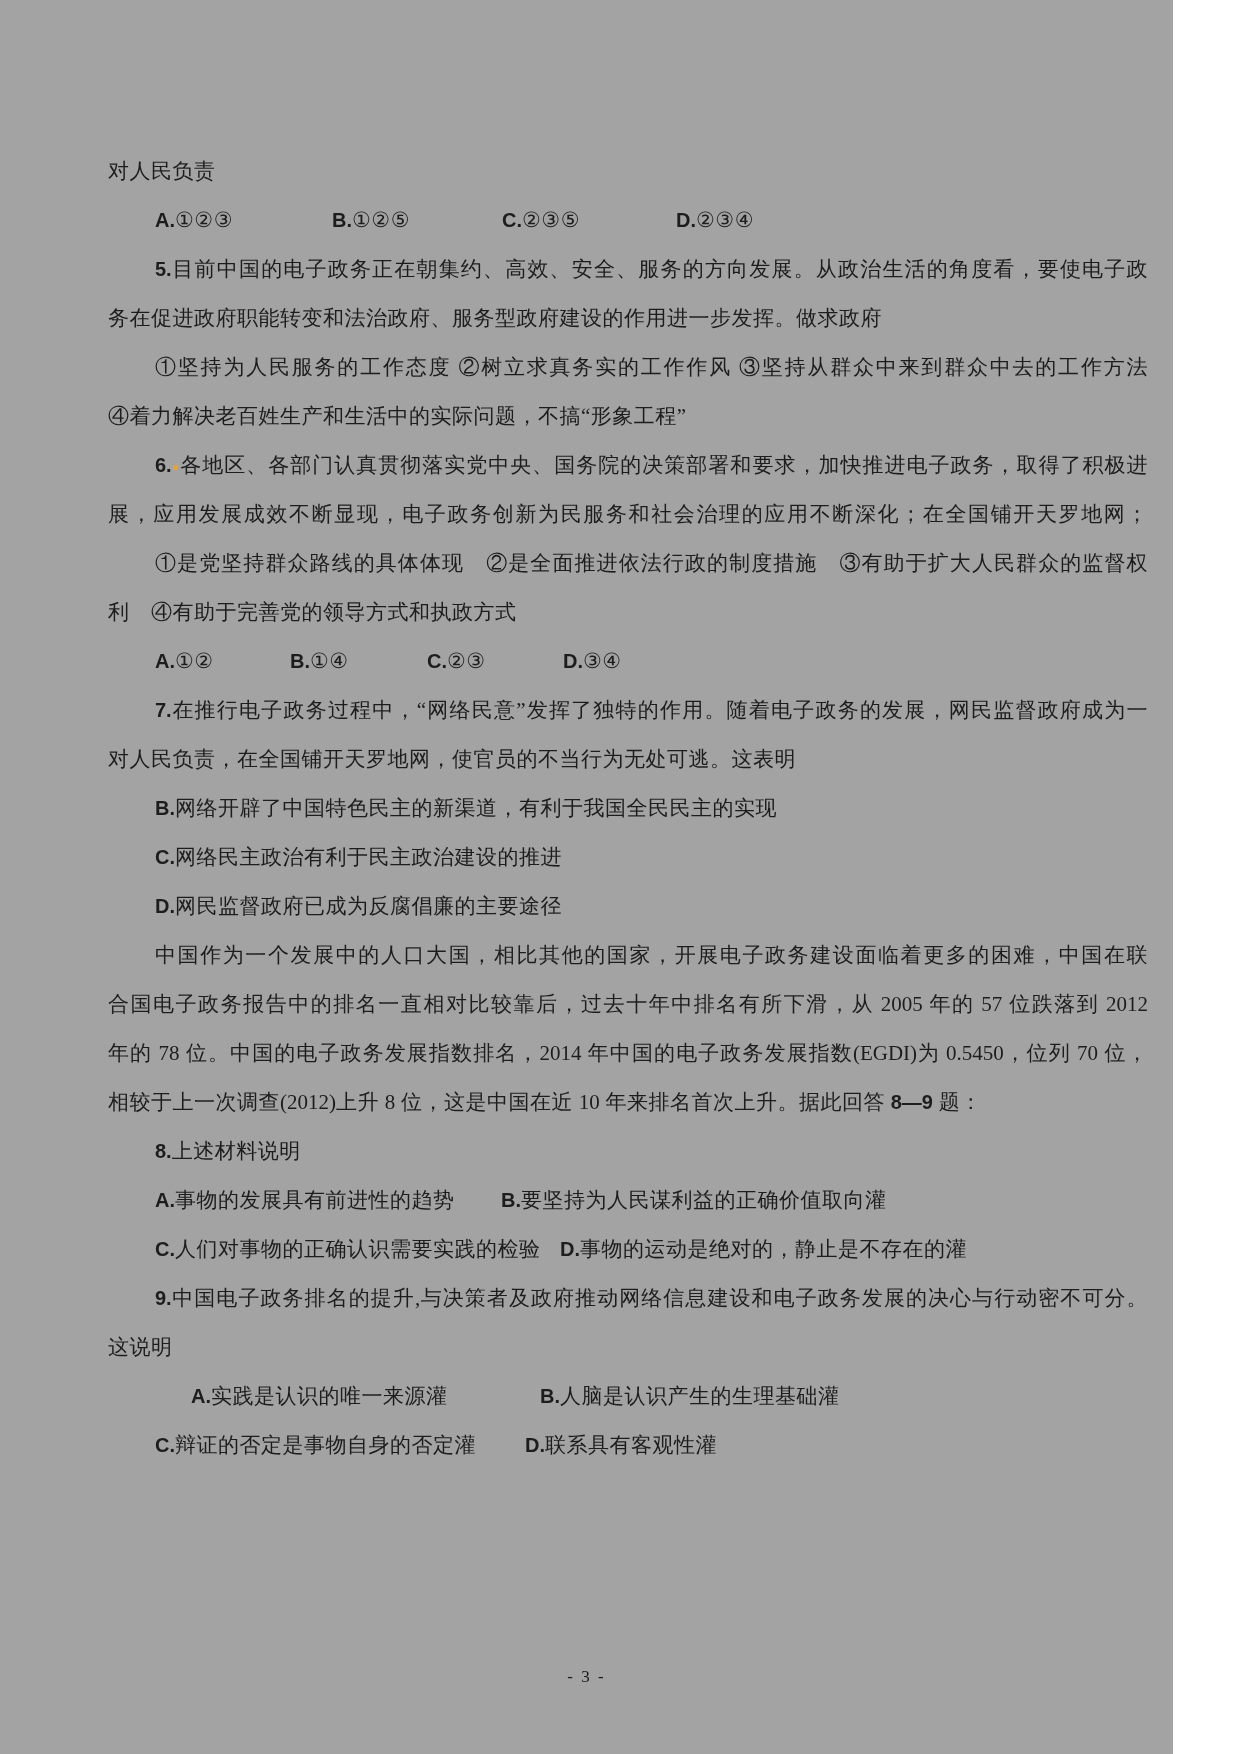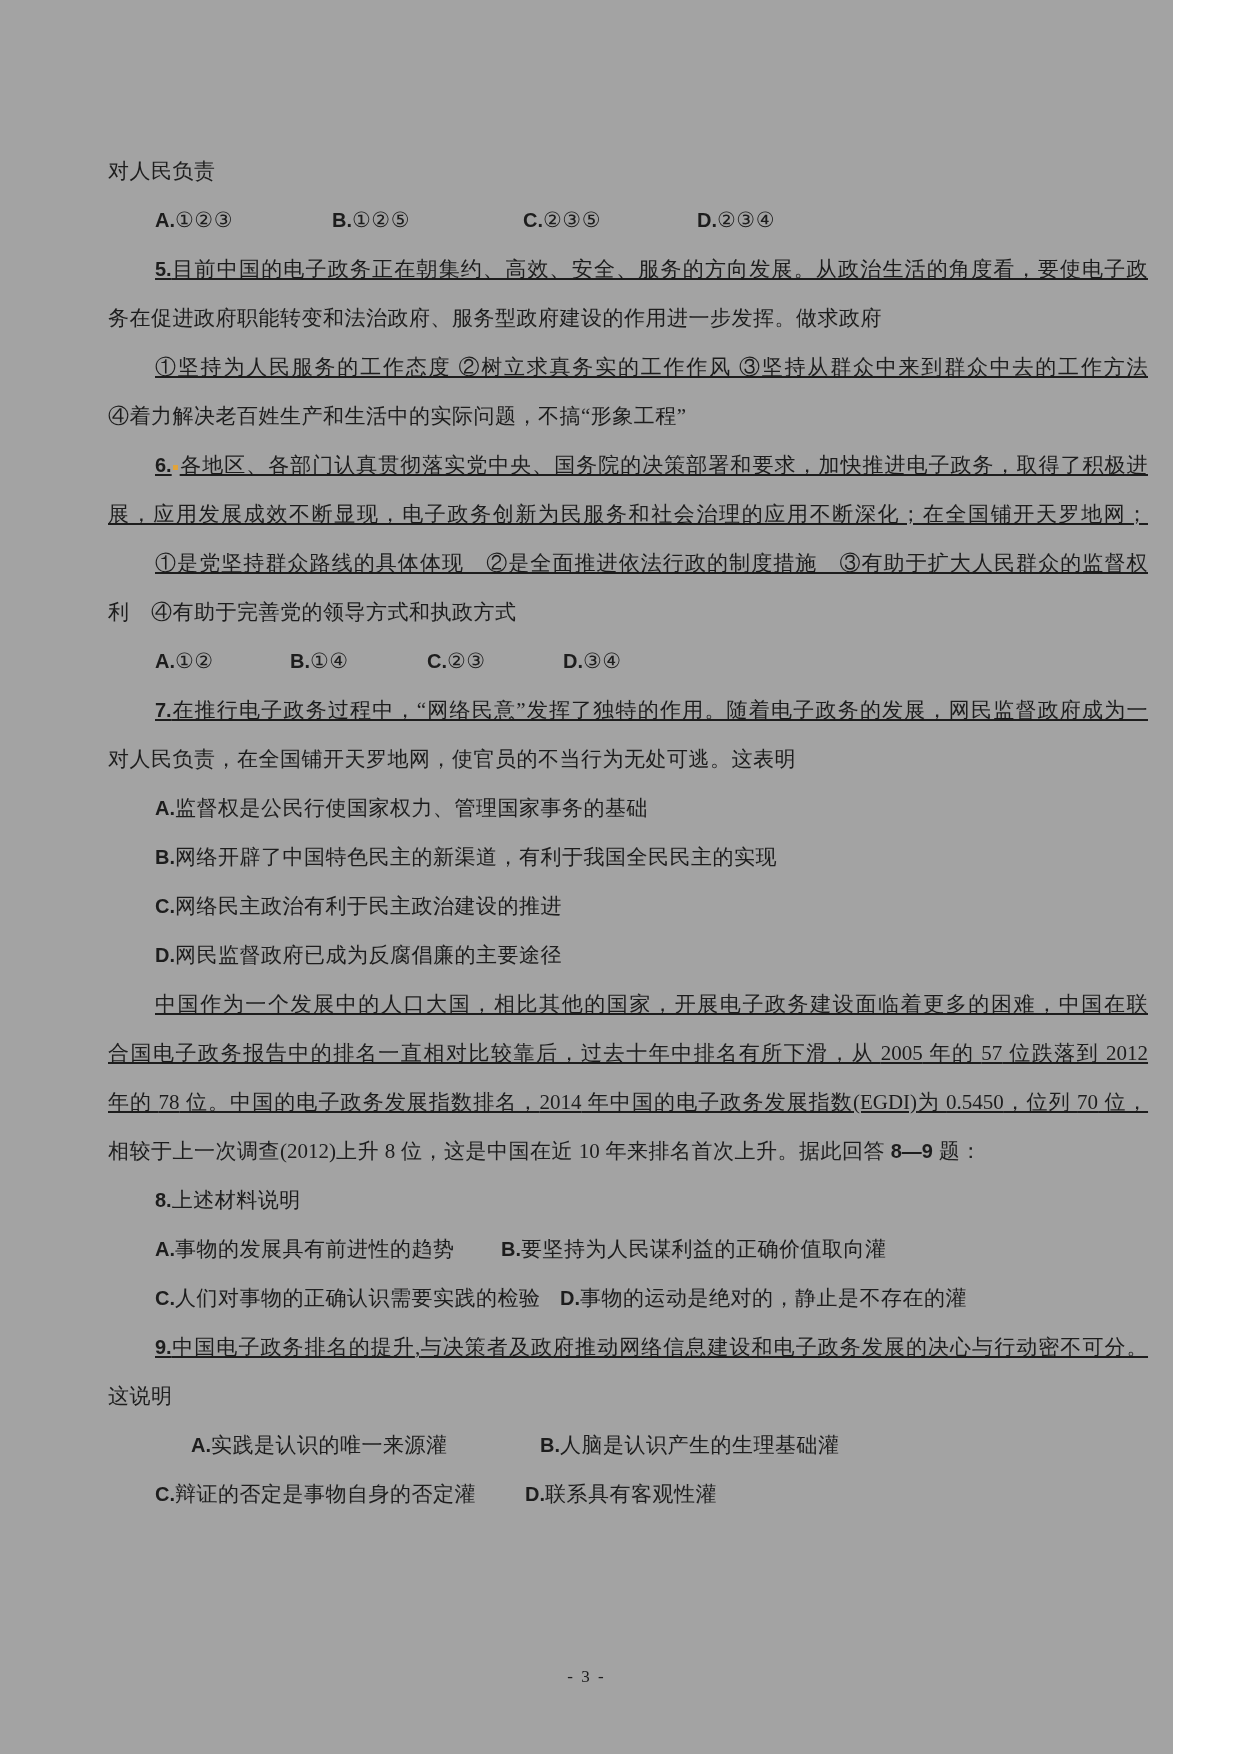--- a/index.html
+++ b/index.html
@@ -21,21 +21,20 @@
     line-height:49px;
     font-size:21px;
     white-space:nowrap;
     letter-spacing:0.5px;
   }
   .line.indent{padding-left:47px;}
   .line.just{
     white-space:normal;
     text-align:justify;
     text-align-last:justify;
-    text-decoration:underline;
   }
   .opts span.opt{display:inline-block;}
   .lat{
     font-family:"Liberation Serif","DejaVu Serif",serif;
     letter-spacing:0;
   }
   .lat.b{
     font-family:"Liberation Sans","DejaVu Sans",sans-serif;
     font-weight:bold;
     font-size:20px;
@@ -57,33 +56,32 @@
     letter-spacing:2px;
     color:#1d1d1d;
   }
 </style>
 </head>
 <body>
 
 <div class="page">
   <div class="content">
       <div class="line">对人民负责</div>
-      <div class="line opts indent"><span class="opt" style="min-width: 177px;"><span class="lat b">A.</span>①②③</span><span class="opt" style="min-width: 170px;"><span class="lat b">B.</span>①②⑤</span><span class="opt" style="min-width: 174px; margin-left: 21px;"><span class="lat b">C.</span>②③⑤</span><span class="opt"><span class="lat b">D.</span>②③④</span></div>
+      <div class="line opts indent"><span class="opt" style="min-width: 177px;"><span class="lat b">A.</span>①②③</span><span class="opt" style="min-width: 170px;"><span class="lat b">B.</span>①②⑤</span><span class="opt" style="min-width: 174px;"><span class="lat b">C.</span>②③⑤</span><span class="opt"><span class="lat b">D.</span>②③④</span></div>
       <div class="line indent just"><span class="lat b">5.</span>目前中国的电子政务正在朝集约、高效、安全、服务的方向发展。从政治生活的角度看，要使电子政</div>
       <div class="line">务在促进政府职能转变和法治政府、服务型政府建设的作用进一步发挥。做求政府</div>
       <div class="line indent just">①坚持为人民服务的工作态度 ②树立求真务实的工作作风 ③坚持从群众中来到群众中去的工作方法</div>
       <div class="line">④着力解决老百姓生产和生活中的实际问题，不搞“形象工程”</div>
       <div class="line indent just"><span class="lat b">6.</span><span class="adot"></span>各地区、各部门认真贯彻落实党中央、国务院的决策部署和要求，加快推进电子政务，取得了积极进</div>
       <div class="line just">展，应用发展成效不断显现，电子政务创新为民服务和社会治理的应用不断深化；在全国铺开天罗地网；</div>
       <div class="line indent just">①是党坚持群众路线的具体体现　②是全面推进依法行政的制度措施　③有助于扩大人民群众的监督权</div>
       <div class="line">利　④有助于完善党的领导方式和执政方式</div>
       <div class="line opts indent"><span class="opt" style="min-width: 135px;"><span class="lat b">A.</span>①②</span><span class="opt" style="min-width: 137px;"><span class="lat b">B.</span>①④</span><span class="opt" style="min-width: 136px;"><span class="lat b">C.</span>②③</span><span class="opt"><span class="lat b">D.</span>③④</span></div>
       <div class="line indent just"><span class="lat b">7.</span>在推行电子政务过程中，“网络民意”发挥了独特的作用。随着电子政务的发展，网民监督政府成为一</div>
       <div class="line">对人民负责，在全国铺开天罗地网，使官员的不当行为无处可逃。这表明</div>
-      <div class="line indent"><span class="lat b">A.</span>监督权是公民行使国家权力、管理国家事务的基础</div>
       <div class="line indent"><span class="lat b">B.</span>网络开辟了中国特色民主的新渠道，有利于我国全民民主的实现</div>
       <div class="line indent"><span class="lat b">C.</span>网络民主政治有利于民主政治建设的推进</div>
       <div class="line indent"><span class="lat b">D.</span>网民监督政府已成为反腐倡廉的主要途径</div>
       <div class="line indent just">中国作为一个发展中的人口大国，相比其他的国家，开展电子政务建设面临着更多的困难，中国在联</div>
       <div class="line just">合国电子政务报告中的排名一直相对比较靠后，过去十年中排名有所下滑，从 <span class="lat">2005</span> 年的 <span class="lat">57</span> 位跌落到 <span class="lat">2012</span></div>
       <div class="line just">年的 <span class="lat">78</span> 位。中国的电子政务发展指数排名，<span class="lat">2014</span> 年中国的电子政务发展指数<span class="lat">(EGDI)</span>为 <span class="lat">0.5450</span>，位列 <span class="lat">70</span> 位，</div>
       <div class="line">相较于上一次调查<span class="lat">(2012)</span>上升 <span class="lat">8</span> 位，这是中国在近 <span class="lat">10</span> 年来排名首次上升。据此回答 <span class="lat b">8—9</span> 题：</div>
       <div class="line indent"><span class="lat b">8.</span>上述材料说明</div>
       <div class="line opts indent"><span class="opt" style="min-width: 346px;"><span class="lat b">A.</span>事物的发展具有前进性的趋势</span><span class="opt"><span class="lat b">B.</span>要坚持为人民谋利益的正确价值取向灌</span></div>
       <div class="line opts indent"><span class="opt" style="min-width: 405px;"><span class="lat b">C.</span>人们对事物的正确认识需要实践的检验</span><span class="opt"><span class="lat b">D.</span>事物的运动是绝对的，静止是不存在的灌</span></div>

